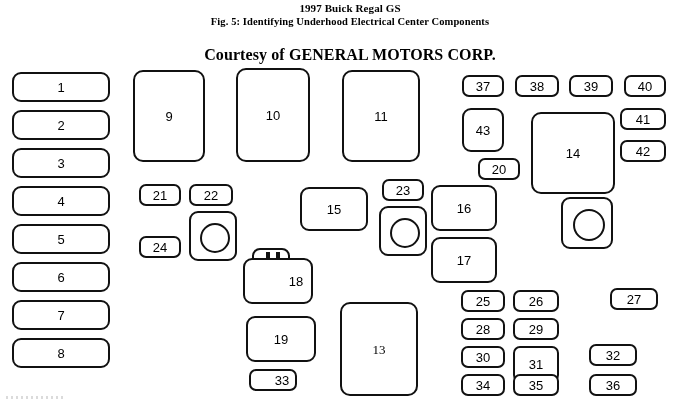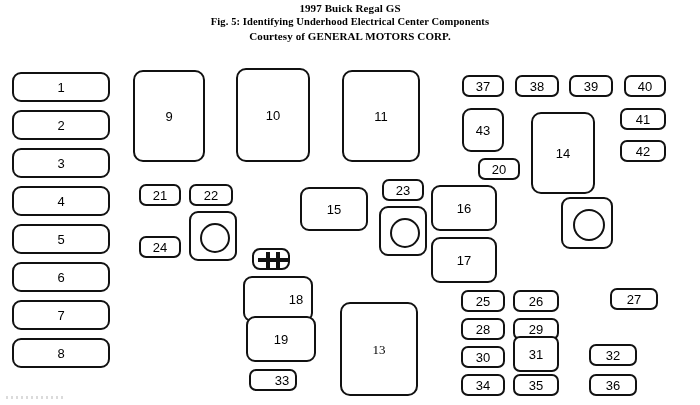--- a/index.html
+++ b/index.html
@@ -26,21 +26,21 @@
     left: 0;
     top: 0;
     width: 700px;
     text-align: center;
     font-family: "Liberation Serif", serif;
     font-weight: bold;
     color: #000;
   }
   .cap-line1 { top: 2px;  font-size: 11px; letter-spacing: .1px; }
   .cap-line2 { top: 16px; font-size: 10.5px; letter-spacing: .1px; }
-  .cap-line3 { top: 30px; font-size: 11px; letter-spacing: .1px; }
+  .cap-line3 { top: 46px; font-size: 16px; letter-spacing: .1px; }
 
   
   #diagram {
     position: absolute;
     left: 0;
     top: 48px;
     width: 700px;
     height: 357px;
   }
 
@@ -177,39 +177,39 @@
     <div class="comp pill" style="left:515px; top:27px; width:44px; height:22px;">38</div>
     <div class="comp pill" style="left:569px; top:27px; width:44px; height:22px;">39</div>
     <div class="comp pill" style="left:624px; top:27px; width:42px; height:22px;">40</div>
 
     <div class="comp pill" style="left:620px; top:60px; width:46px; height:22px;">41</div>
     <div class="comp pill" style="left:620px; top:92px; width:46px; height:22px;">42</div>
 
     <div class="comp block" style="left:462px; top:60px; width:42px; height:44px;">43</div>
     <div class="comp pill" style="left:478px; top:110px; width:42px; height:22px;">20</div>
 
-    <div class="comp block-lg" style="left:531px; top:64px; width:64px; height:82px;">14</div>
+    <div class="comp block-lg" style="left:531px; top:64px; width:84px; height:82px;">14</div>
     <div class="housing" style="left:561px; top:149px; width:52px; height:52px;">
       <div class="ring" style="left:10px; top:10px; width:32px; height:32px;"></div>
     </div>
 
-    <div class="comp block" style="left:243px; top:228px; width:70px; height:46px;padding-left:36px;">18</div>
+    <div class="comp block" style="left:243px; top:210px; width:70px; height:46px;padding-left:36px;">18</div>
     <div class="comp block" style="left:246px; top:268px; width:70px; height:46px;">19</div>
     <div class="comp pill" style="left:249px; top:321px; width:48px; height:22px;padding-left:18px;">33</div>
 
     <div class="comp block-lg" style="left:340px; top:254px; width:78px; height:94px;font-family:Liberation Serif, serif;">13</div>
 
     <div class="comp pill" style="left:461px; top:242px; width:44px; height:22px;">25</div>
     <div class="comp pill" style="left:513px; top:242px; width:46px; height:22px;">26</div>
 
     <div class="comp pill" style="left:461px; top:270px; width:44px; height:22px;">28</div>
     <div class="comp pill" style="left:513px; top:270px; width:46px; height:22px;">29</div>
 
     <div class="comp pill" style="left:461px; top:298px; width:44px; height:22px;">30</div>
-    <div class="comp pill" style="left:513px; top:288px; width:46px; height:36px;">31</div>
+    <div class="comp pill" style="left:513px; top:298px; width:46px; height:36px;">31</div>
 
     <div class="comp pill" style="left:461px; top:326px; width:44px; height:22px;">34</div>
     <div class="comp pill" style="left:513px; top:326px; width:46px; height:22px;">35</div>
 
     <div class="comp pill" style="left:610px; top:240px; width:48px; height:22px;">27</div>
     <div class="comp pill" style="left:589px; top:296px; width:48px; height:22px;">32</div>
     <div class="comp pill" style="left:589px; top:326px; width:48px; height:22px;">36</div>
 
   </div>
 

